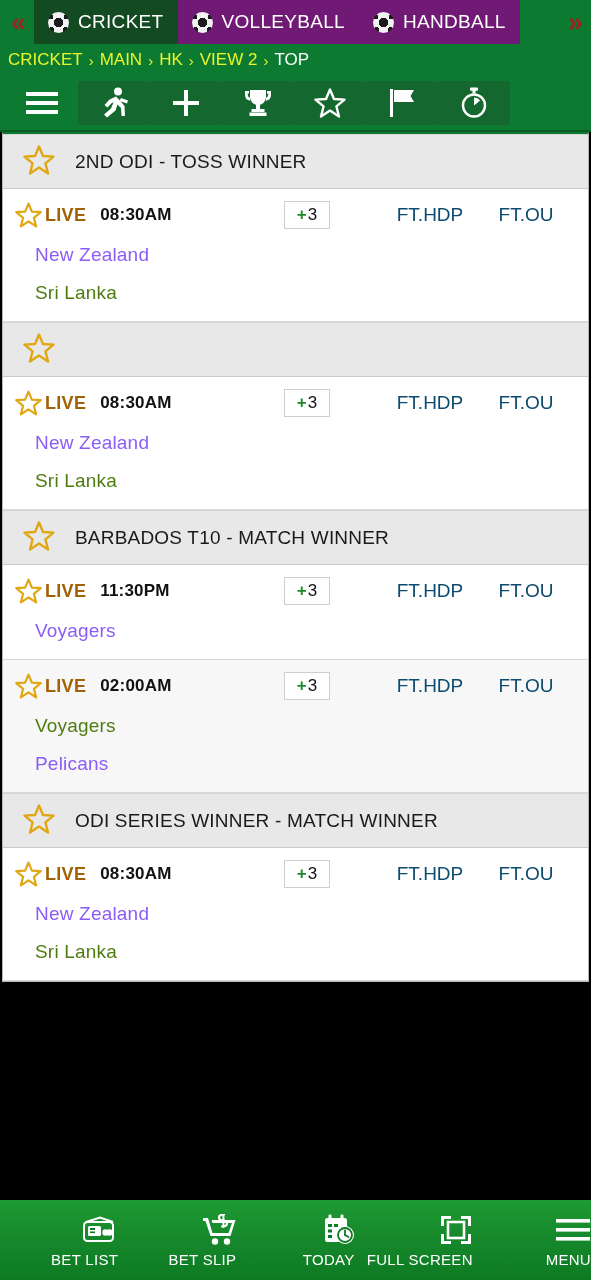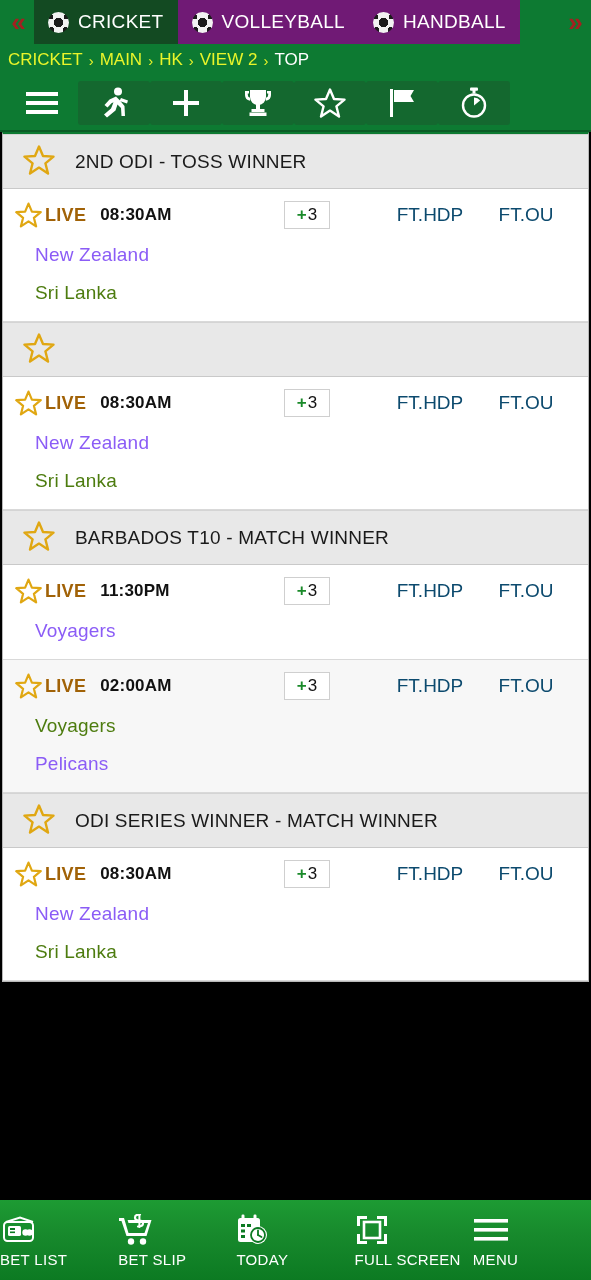--- a/index.html
+++ b/index.html
@@ -97,21 +97,21 @@
   
   .filler { flex: 1 1 auto; background: #000; }
 
   
   .bottomnav {
     flex: 0 0 80px; height: 80px;
     background: linear-gradient(to bottom, #1d9b33 0%, #17892c 45%, #0c7a22 100%);
     display: flex; align-items: stretch;
   }
   .navitem {
-    flex: 1 1 0; display: flex; flex-direction: column; align-items: flex-start; justify-content: center;
+    flex: 1 1 0; display: flex; flex-direction: column; align-items: flex-end; justify-content: center;
     gap: 4px; color: #ffffff;
   }
   .navlabel { font-size: 15px; letter-spacing: .3px; color: #ffffff; }
   .navicon { height: 34px; display: flex; align-items: center; justify-content: center; }
 </style>
 </head>
 <body>
 
 <div id="app">
 

